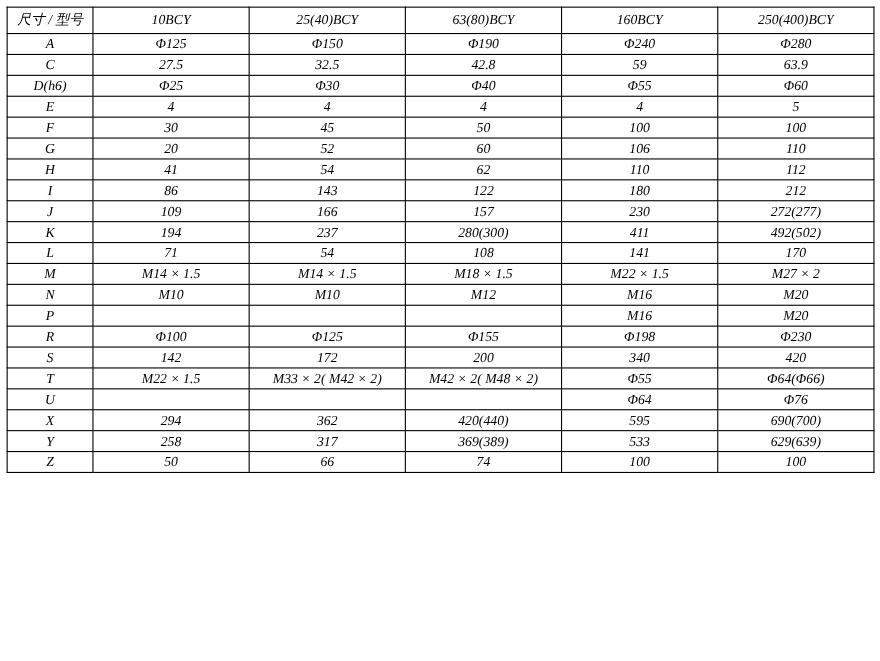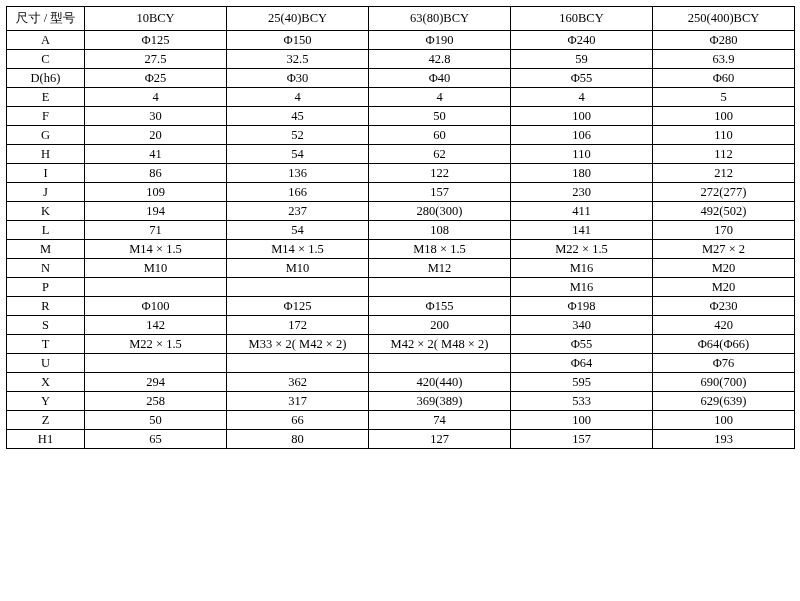--- a/index.html
+++ b/index.html
@@ -16,20 +16,21 @@
   }
   #spec-table-wrapper {
     padding: 6px 6px 0 6px;
     box-sizing: border-box;
     width: 800px;
   }
   table.spec-table {
     border-collapse: collapse;
     width: 788px;
     table-layout: fixed;
+    font-style: italic;
   }
   table.spec-table td,
   table.spec-table th {
     border: 1px solid #000000;
     text-align: center;
     vertical-align: middle;
     font-weight: normal;
     font-size: 12.5px;
     line-height: 1.15;
     padding: 1px 2px;
@@ -131,21 +132,21 @@
           <td>H</td>
           <td>41</td>
           <td>54</td>
           <td>62</td>
           <td>110</td>
           <td>112</td>
         </tr>
         <tr>
           <td>I</td>
           <td>86</td>
-          <td>136</td>
+          <td>143</td>
           <td>122</td>
           <td>180</td>
           <td>212</td>
         </tr>
         <tr>
           <td>J</td>
           <td>109</td>
           <td>166</td>
           <td>157</td>
           <td>230</td>
@@ -240,23 +241,15 @@
           <td>629(639)</td>
         </tr>
         <tr>
           <td>Z</td>
           <td>50</td>
           <td>66</td>
           <td>74</td>
           <td>100</td>
           <td>100</td>
         </tr>
-        <tr>
-          <td>H1</td>
-          <td>65</td>
-          <td>80</td>
-          <td>127</td>
-          <td>157</td>
-          <td>193</td>
-        </tr>
       </tbody>
   </table>
 </div>
 
 </body></html>

